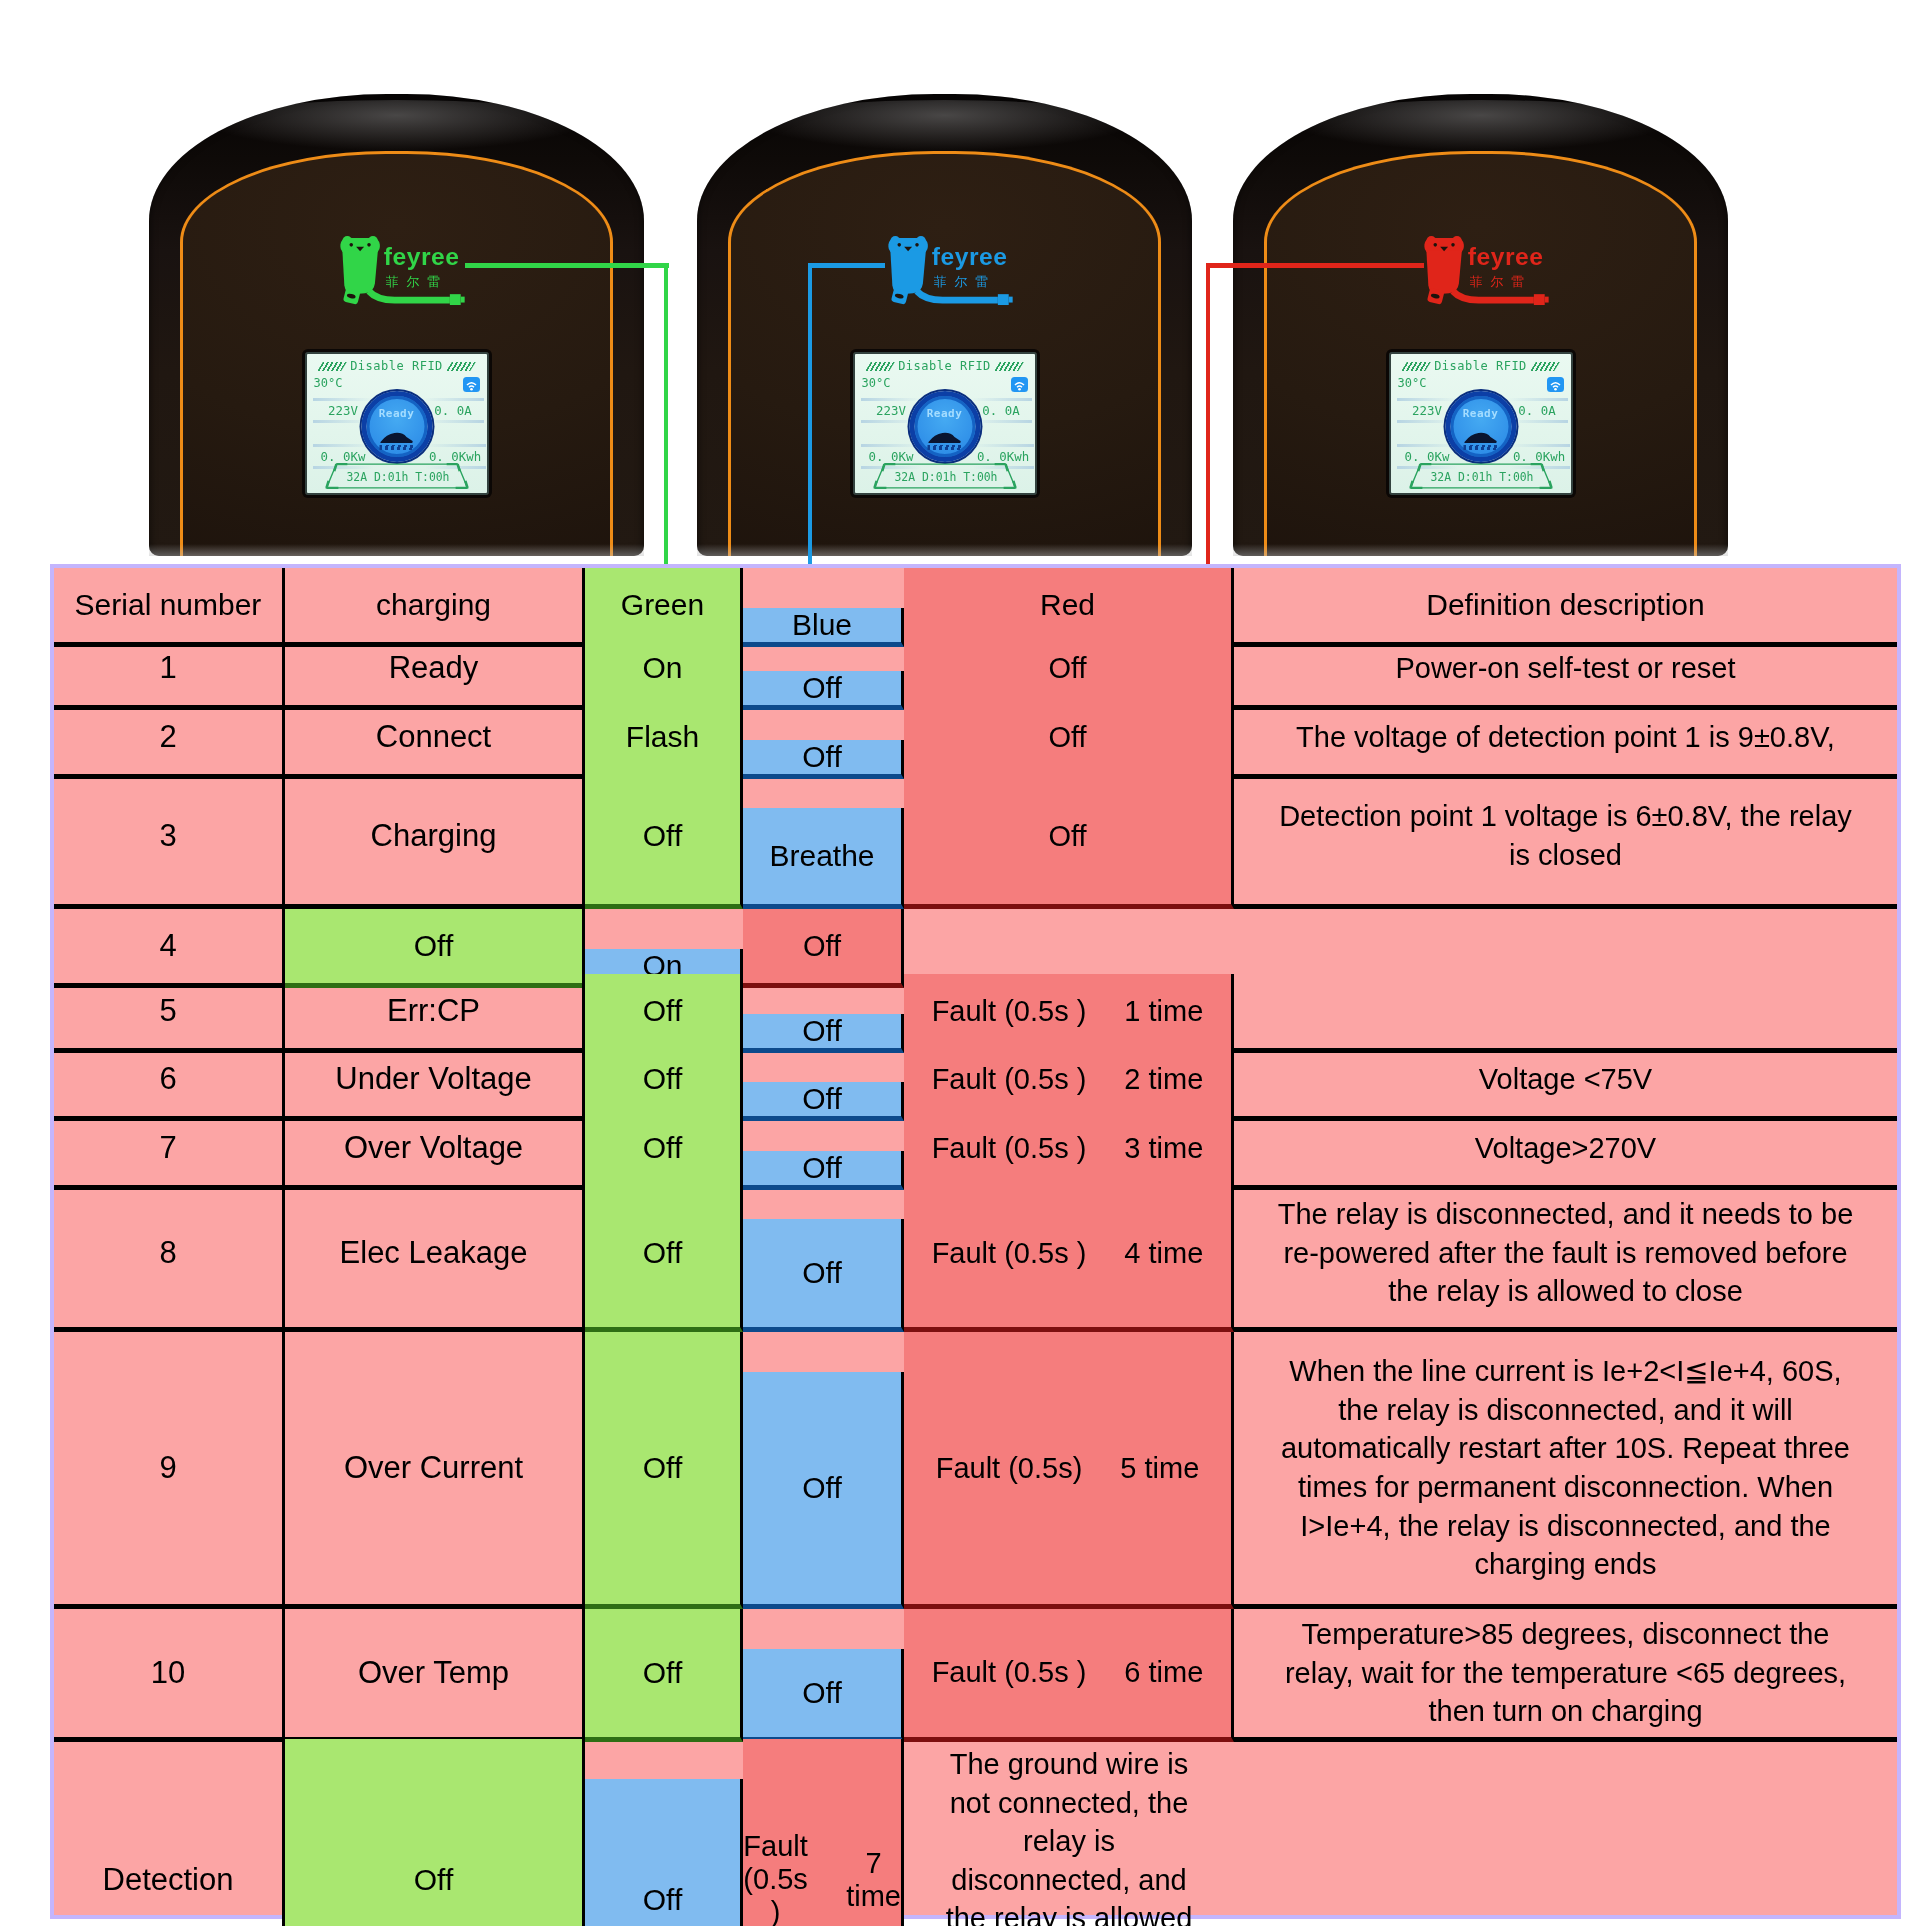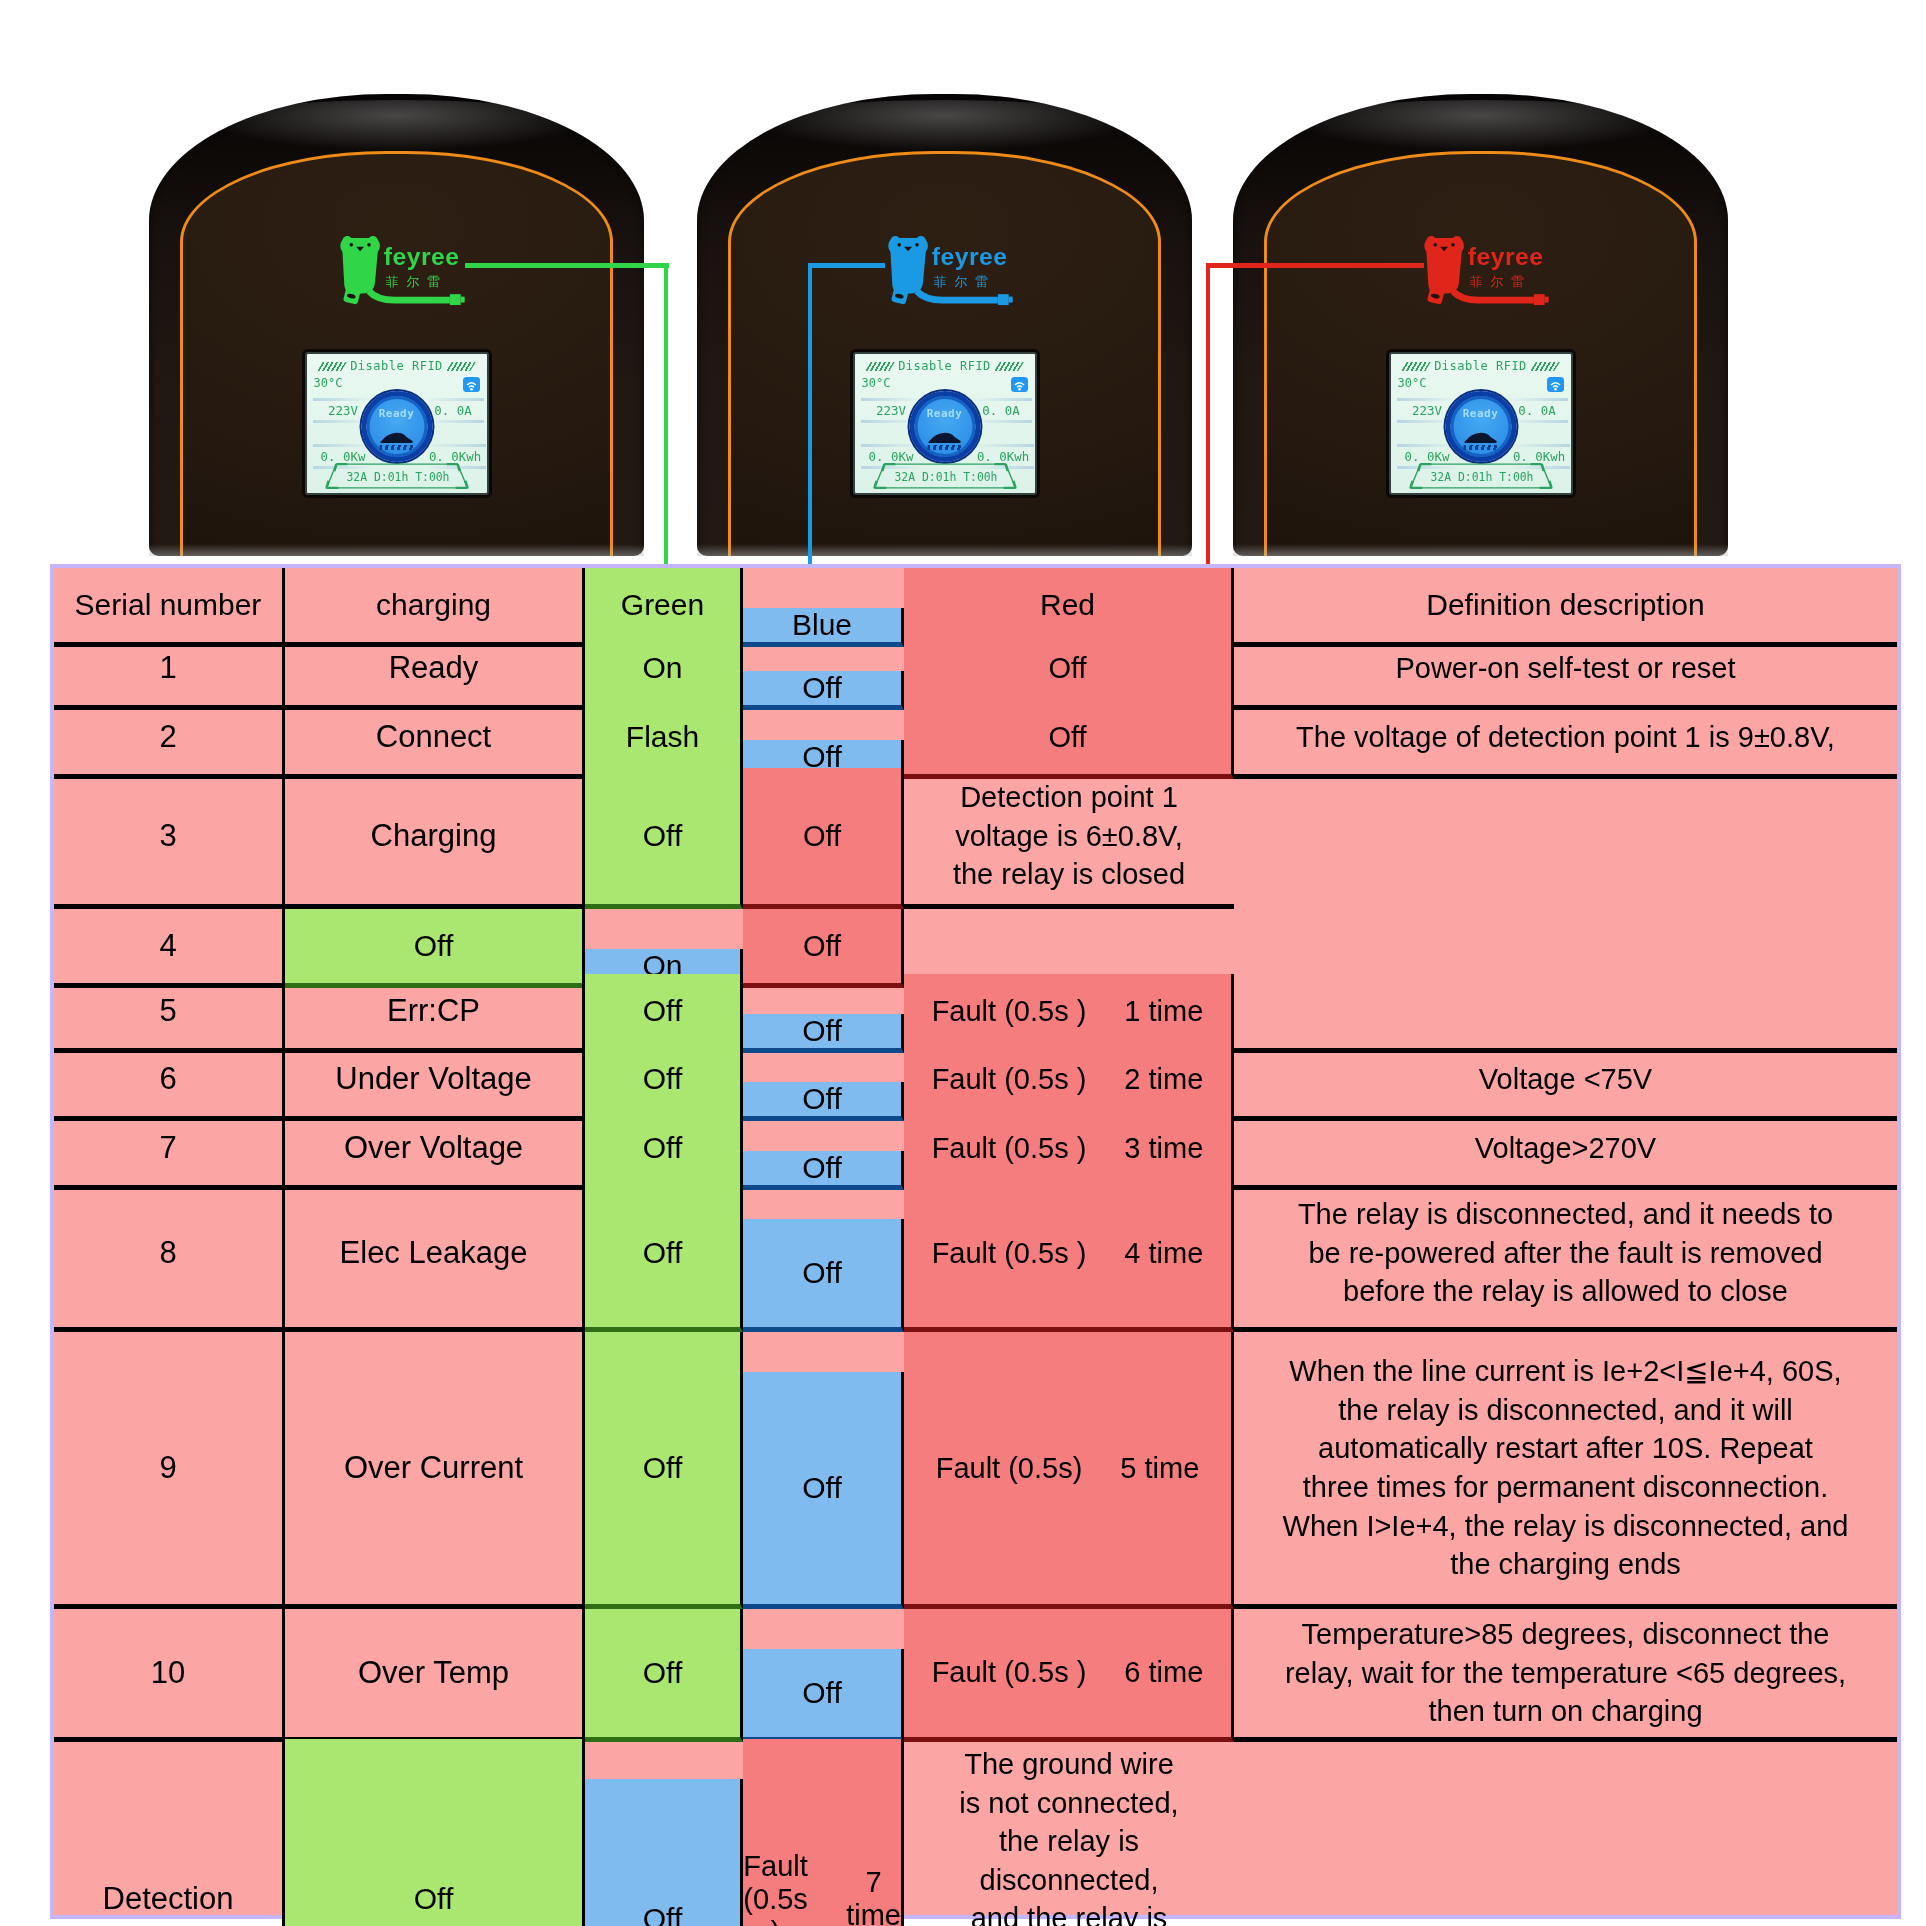--- a/index.html
+++ b/index.html
@@ -60,21 +60,21 @@
   .tbl{position:absolute;left:50px;top:564px;width:1843px;border:4px solid #c4b5fd;background:#fca5a5;}
   .trow{display:grid;grid-template-columns:231px 300px 158px 161px 330px auto;}
   .trow>div{box-sizing:border-box;border-right:3px solid #000;border-bottom:5px solid #000;
     display:flex;align-items:center;justify-content:center;text-align:center;color:#000;}
   .trow>div:last-child{border-right:none;}
   .trow.last>div{border-bottom:none;}
   .c0,.c1{font-size:31px;}
   .c2{background:#a9e770;color:#26731c;border-bottom-color:#2e6e14 !important;font-size:30px;}
   .c3{background:#80bbf0;color:#0f4f8e;border-bottom-color:#0d4a8c !important;font-size:30px;margin-top:40px;}
   .c4{background:#f57d7d;color:#8f1212;border-bottom-color:#7c0f0f !important;font-size:29px;}
-  .c5{font-size:29px;line-height:1.33;padding:6px 48px;}
+  .c5{font-size:29px;line-height:1.33;padding:6px 34px;}
   .hdr{font-size:30px;}
   .fr2:empty{display:none;}
   .fr2:not(:empty){margin-left:38px;}
 </style>
 </head>
 <body>
 
 <div class="stage">
 
   <div class="charger" style="left: 149px; color: rgb(49, 213, 72);">
@@ -291,20 +291,21 @@
       <div class="c4">
           <span class="fr1">Off</span>
         </div>
       <div class="c5">The voltage of detection point 1 is 9±0.8V,</div>
     </div>
 
     <div class="trow" style="height:141px">
       <div class="c0">3</div>
       <div class="c1">Charging</div>
       <div class="c2">Off</div>
+      <div class="c3">Breathe</div>
       <div class="c4">
           <span class="fr1">Off</span>
         </div>
       <div class="c5">Detection point 1 voltage is 6±0.8V, the relay is closed</div>
     </div>
 
     <div class="trow" style="height:65px">
       <div class="c0">4</div>
       <div class="c2">Off</div>
       <div class="c3">On</div>

